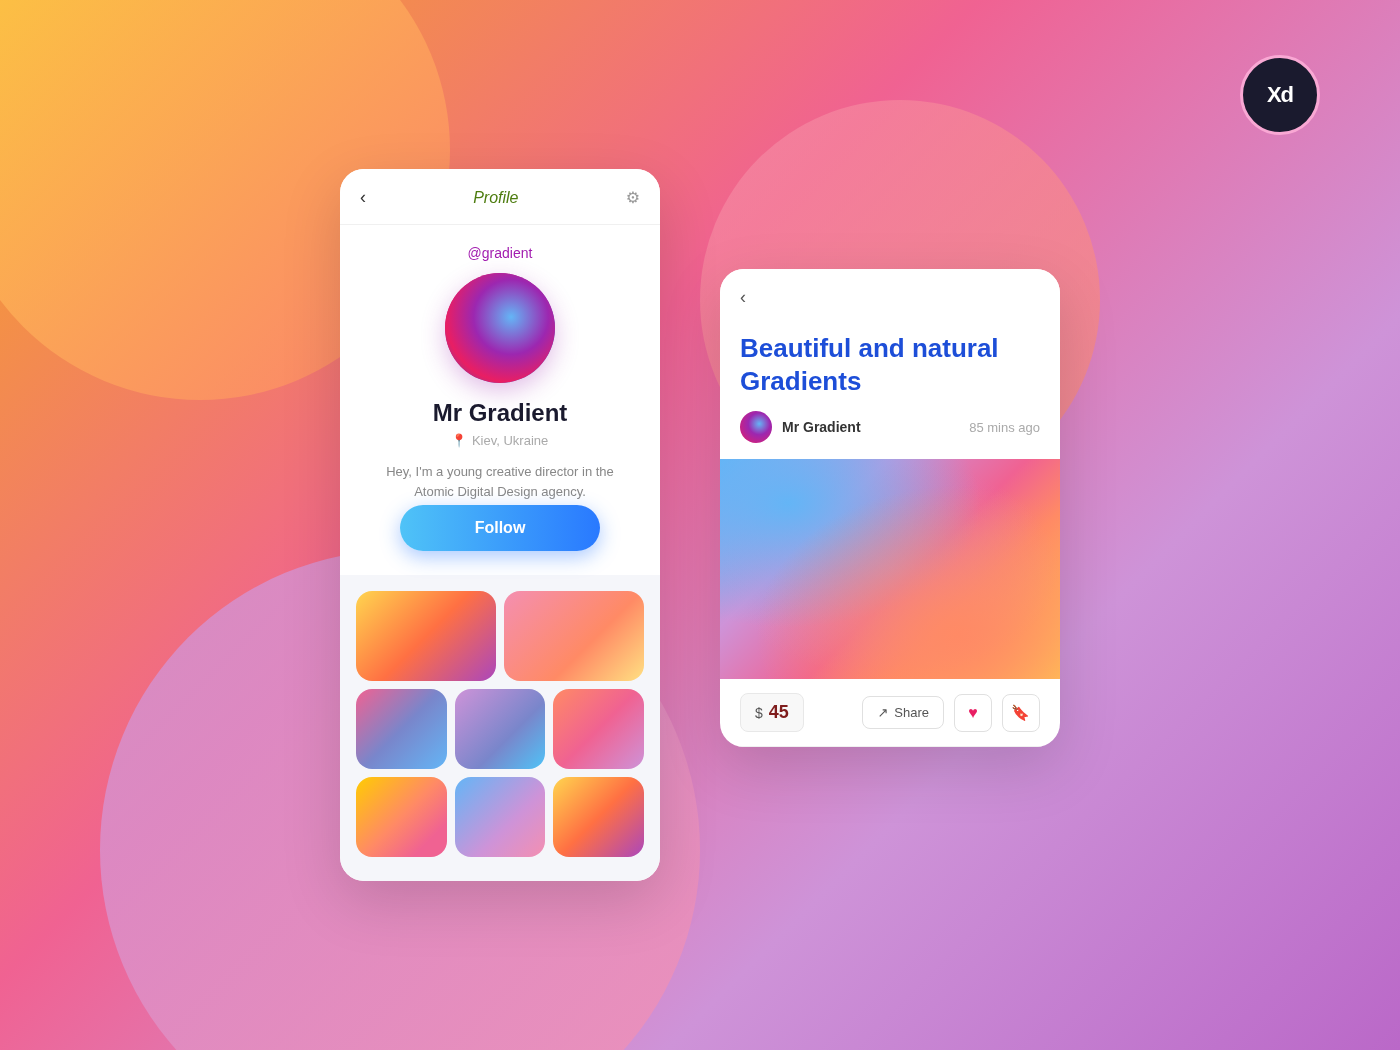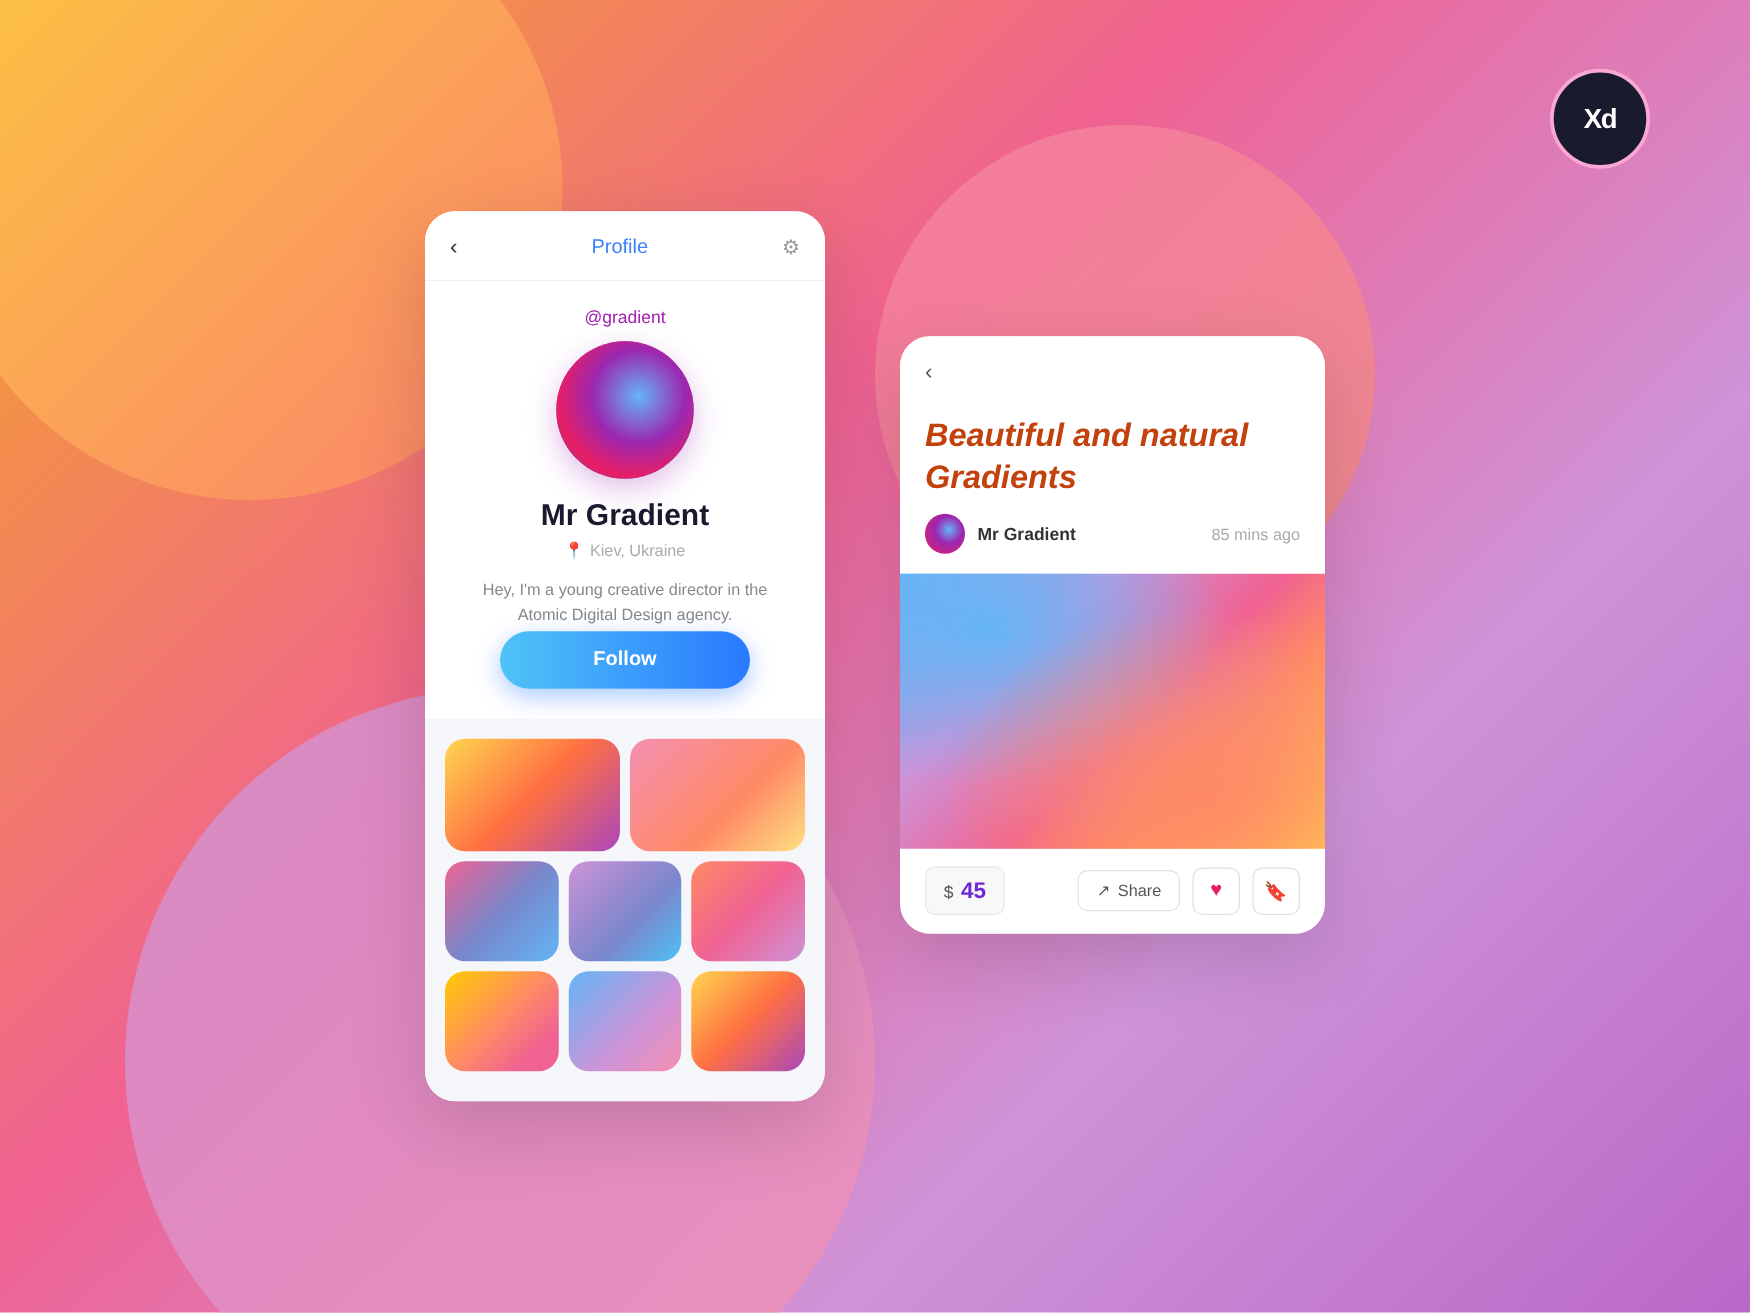--- a/index.html
+++ b/index.html
@@ -85,21 +85,22 @@
       border-bottom: 1px solid #f0f0f0;
     }
     .profile-header .back-btn {
       font-size: 18px;
       color: #333;
       cursor: pointer;
     }
     .profile-header .title {
       font-size: 16px;
       font-weight: 500;
-      color: #3b82f6;
+      color: #4d7c0f;
+      font-style: italic;
     }
     .profile-header .gear-icon {
       font-size: 16px;
       color: #999;
     }
 
     .profile-body {
       background: white;
       padding: 20px 20px 24px;
       display: flex;
@@ -224,24 +225,23 @@
       color: #555;
       cursor: pointer;
     }
 
     .detail-title-section {
       padding: 8px 20px 16px;
     }
     .detail-title {
       font-size: 26px;
       font-weight: 900;
-      color: #c2410c;
+      color: #1d4ed8;
       line-height: 1.25;
       margin-bottom: 14px;
-      font-style: italic;
     }
 
     .detail-author {
       display: flex;
       align-items: center;
       justify-content: space-between;
     }
     .author-left {
       display: flex;
       align-items: center;
@@ -293,21 +293,21 @@
       border-radius: 8px;
       padding: 8px 14px;
     }
     .dollar-sign {
       font-size: 14px;
       color: #555;
     }
     .price-value {
       font-size: 18px;
       font-weight: 700;
-      color: #6d28d9;
+      color: #7f1d1d;
     }
     .action-buttons {
       display: flex;
       gap: 10px;
       align-items: center;
     }
     .share-btn {
       display: flex;
       align-items: center;
       gap: 6px;

